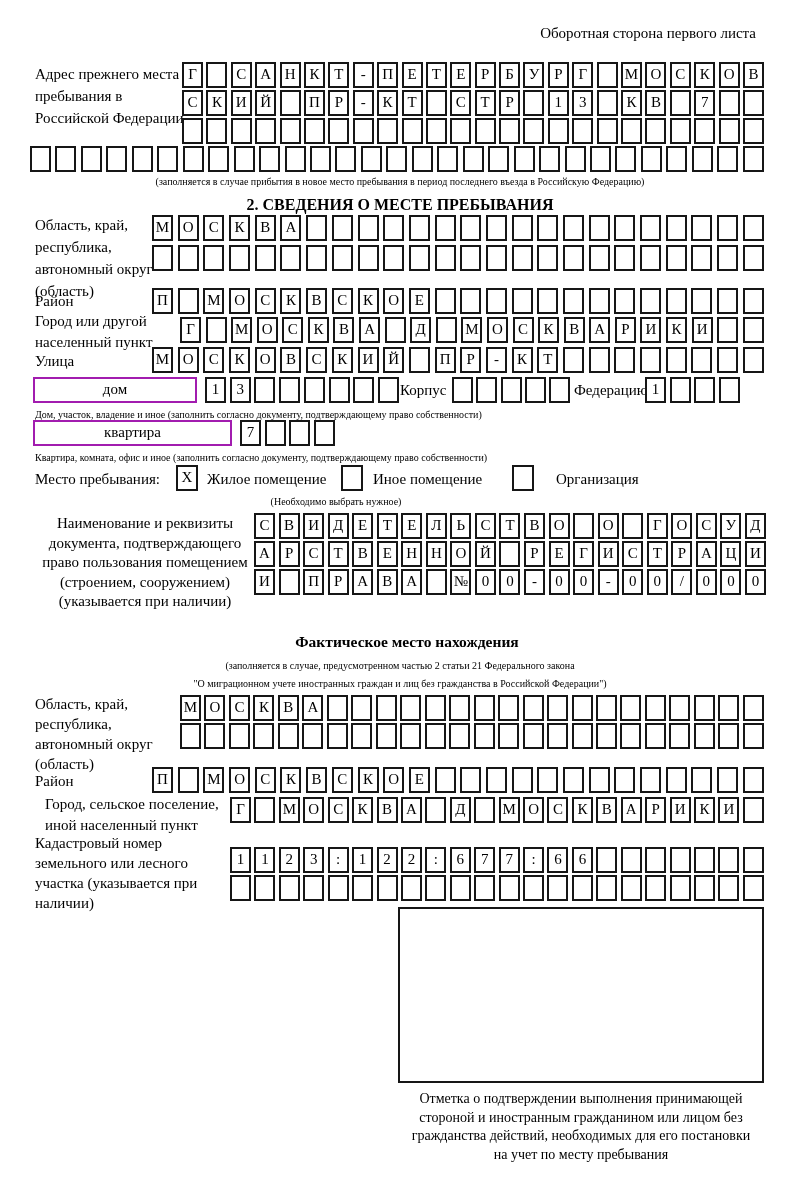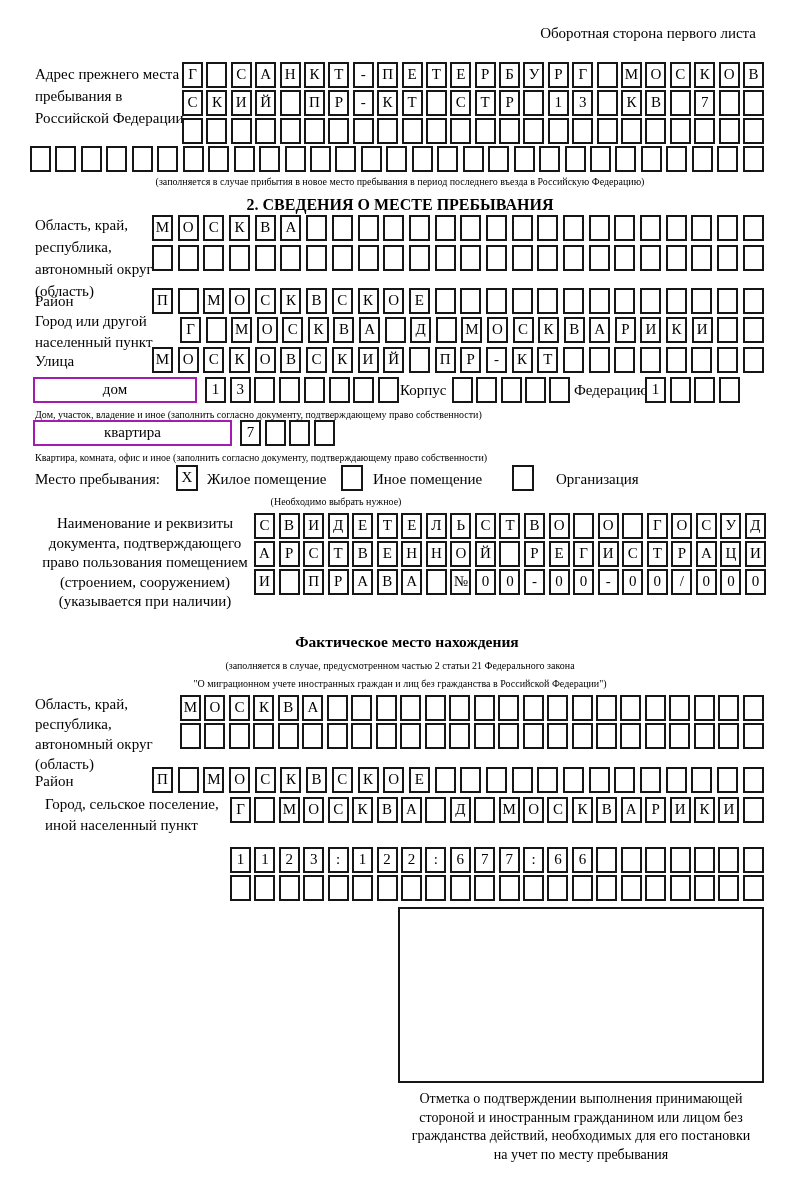--- a/index.html
+++ b/index.html
@@ -508,20 +508,21 @@
       <span class="cell">К</span>
       <span class="cell">В</span>
       <span class="cell">А</span>
       <span class="cell">Р</span>
       <span class="cell">И</span>
       <span class="cell">К</span>
       <span class="cell">И</span>
       <span class="cell"></span>
     </div>
 
+  <div class="lbl" style="left:35px;top:833px;width:185px;line-height:20px;">Кадастровый номер земельного или лесного участка (указывается при наличии)</div>
   <div class="grid" style="left:230px;top:847px;width:534px;">
       <span class="cell">1</span>
       <span class="cell">1</span>
       <span class="cell">2</span>
       <span class="cell">3</span>
       <span class="cell">:</span>
       <span class="cell">1</span>
       <span class="cell">2</span>
       <span class="cell">2</span>
       <span class="cell">:</span>

